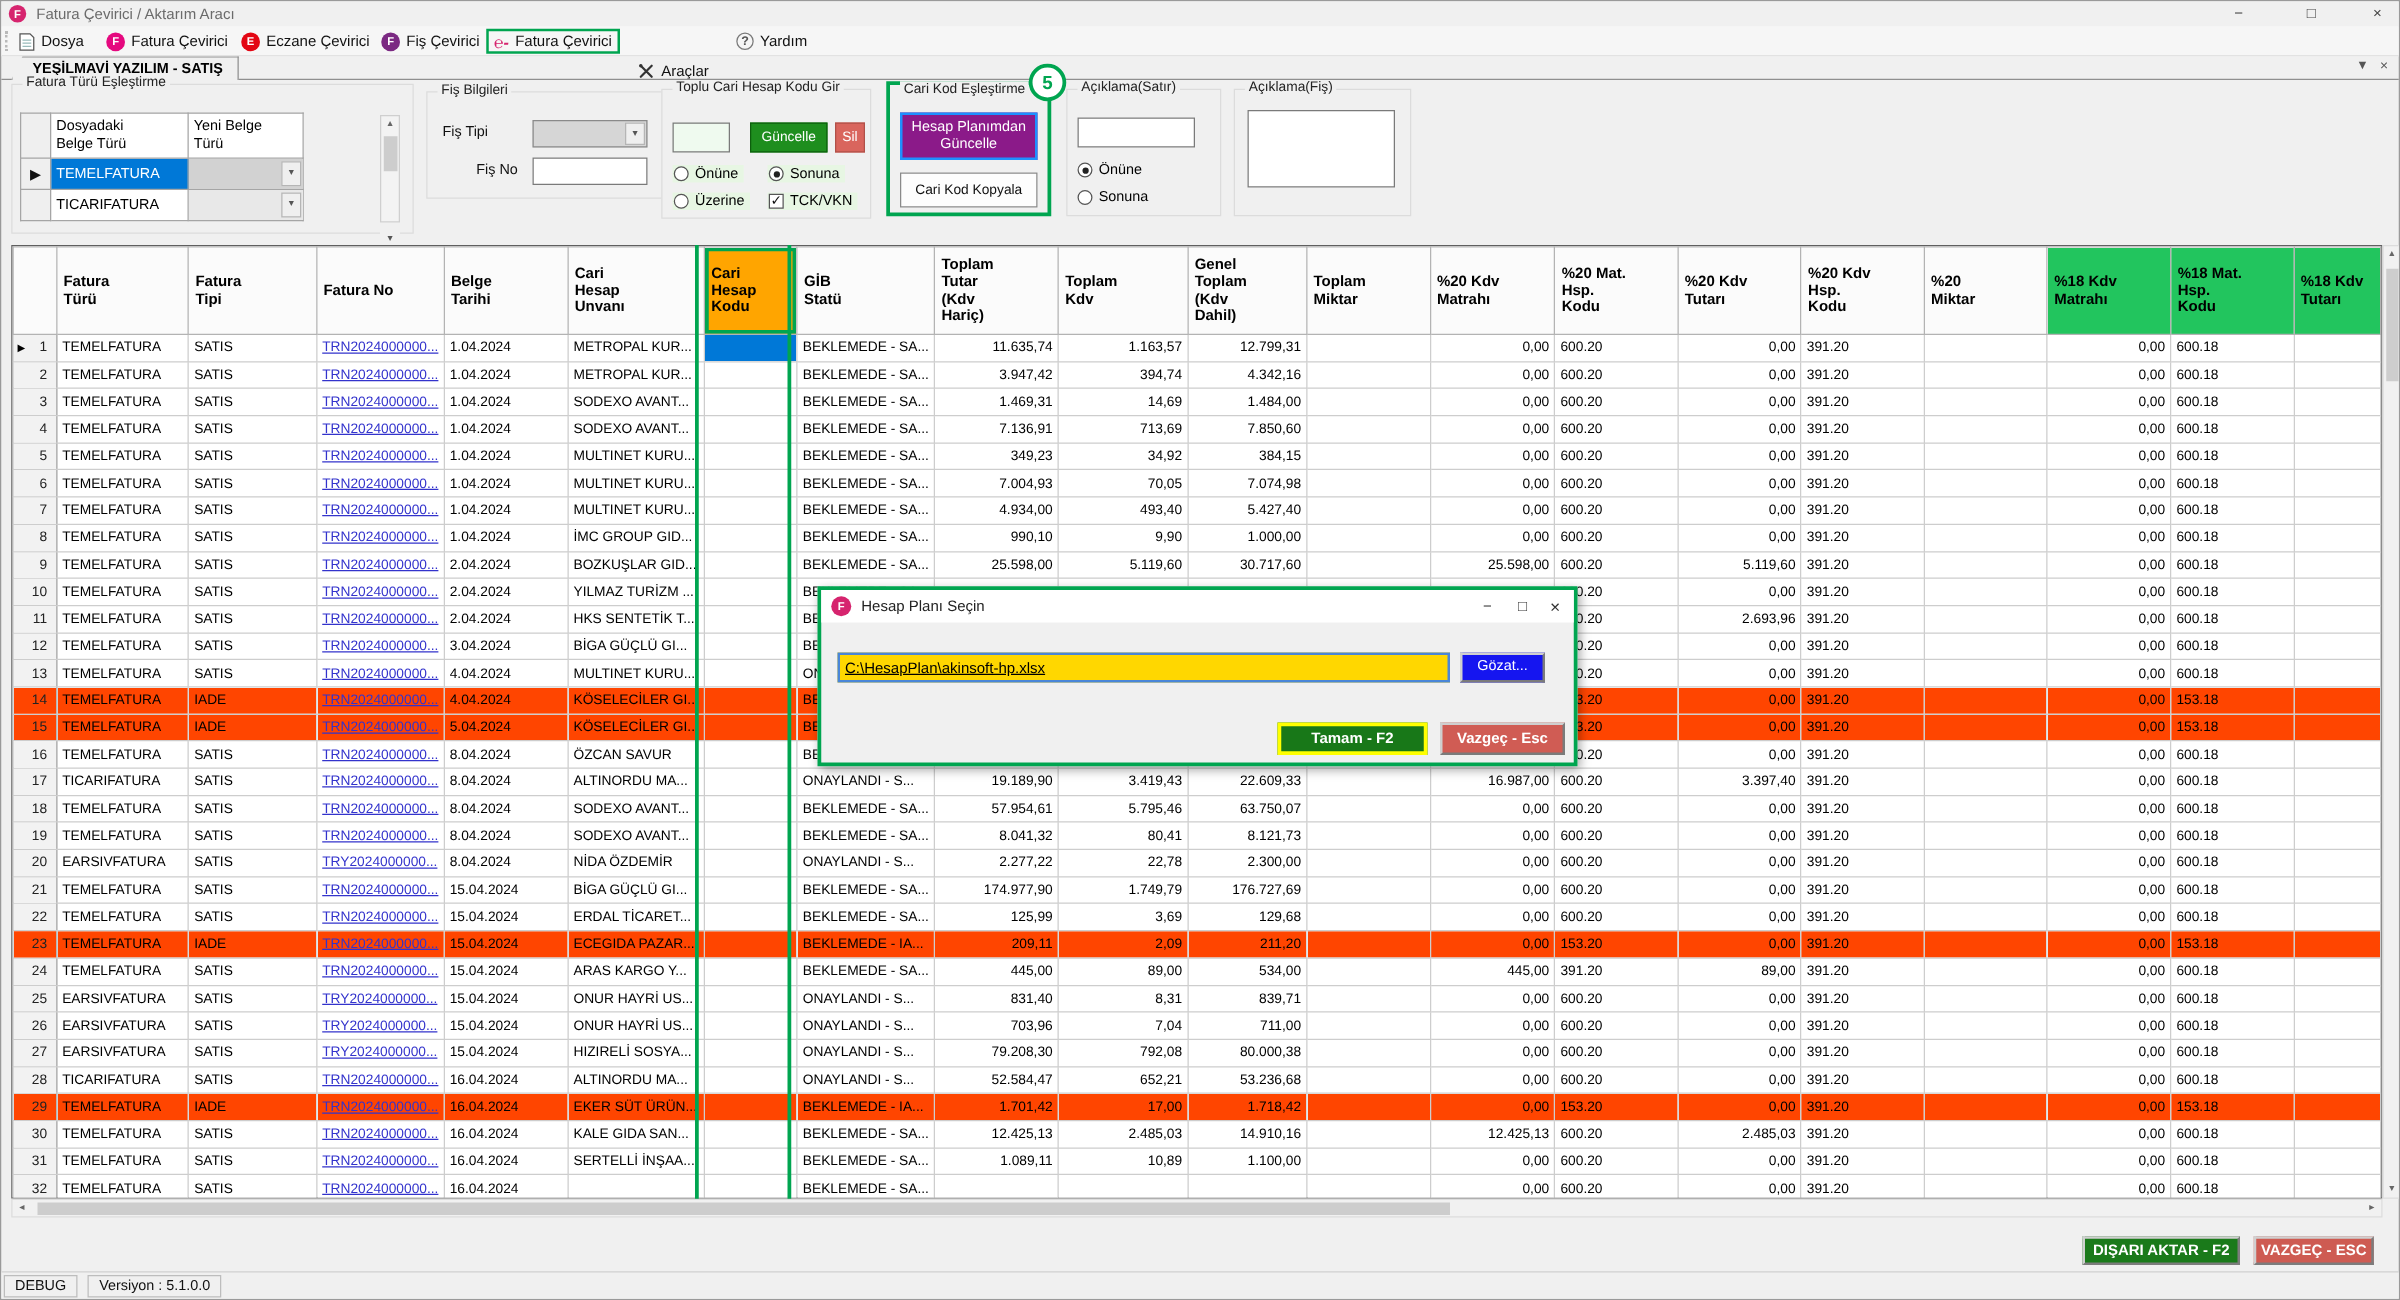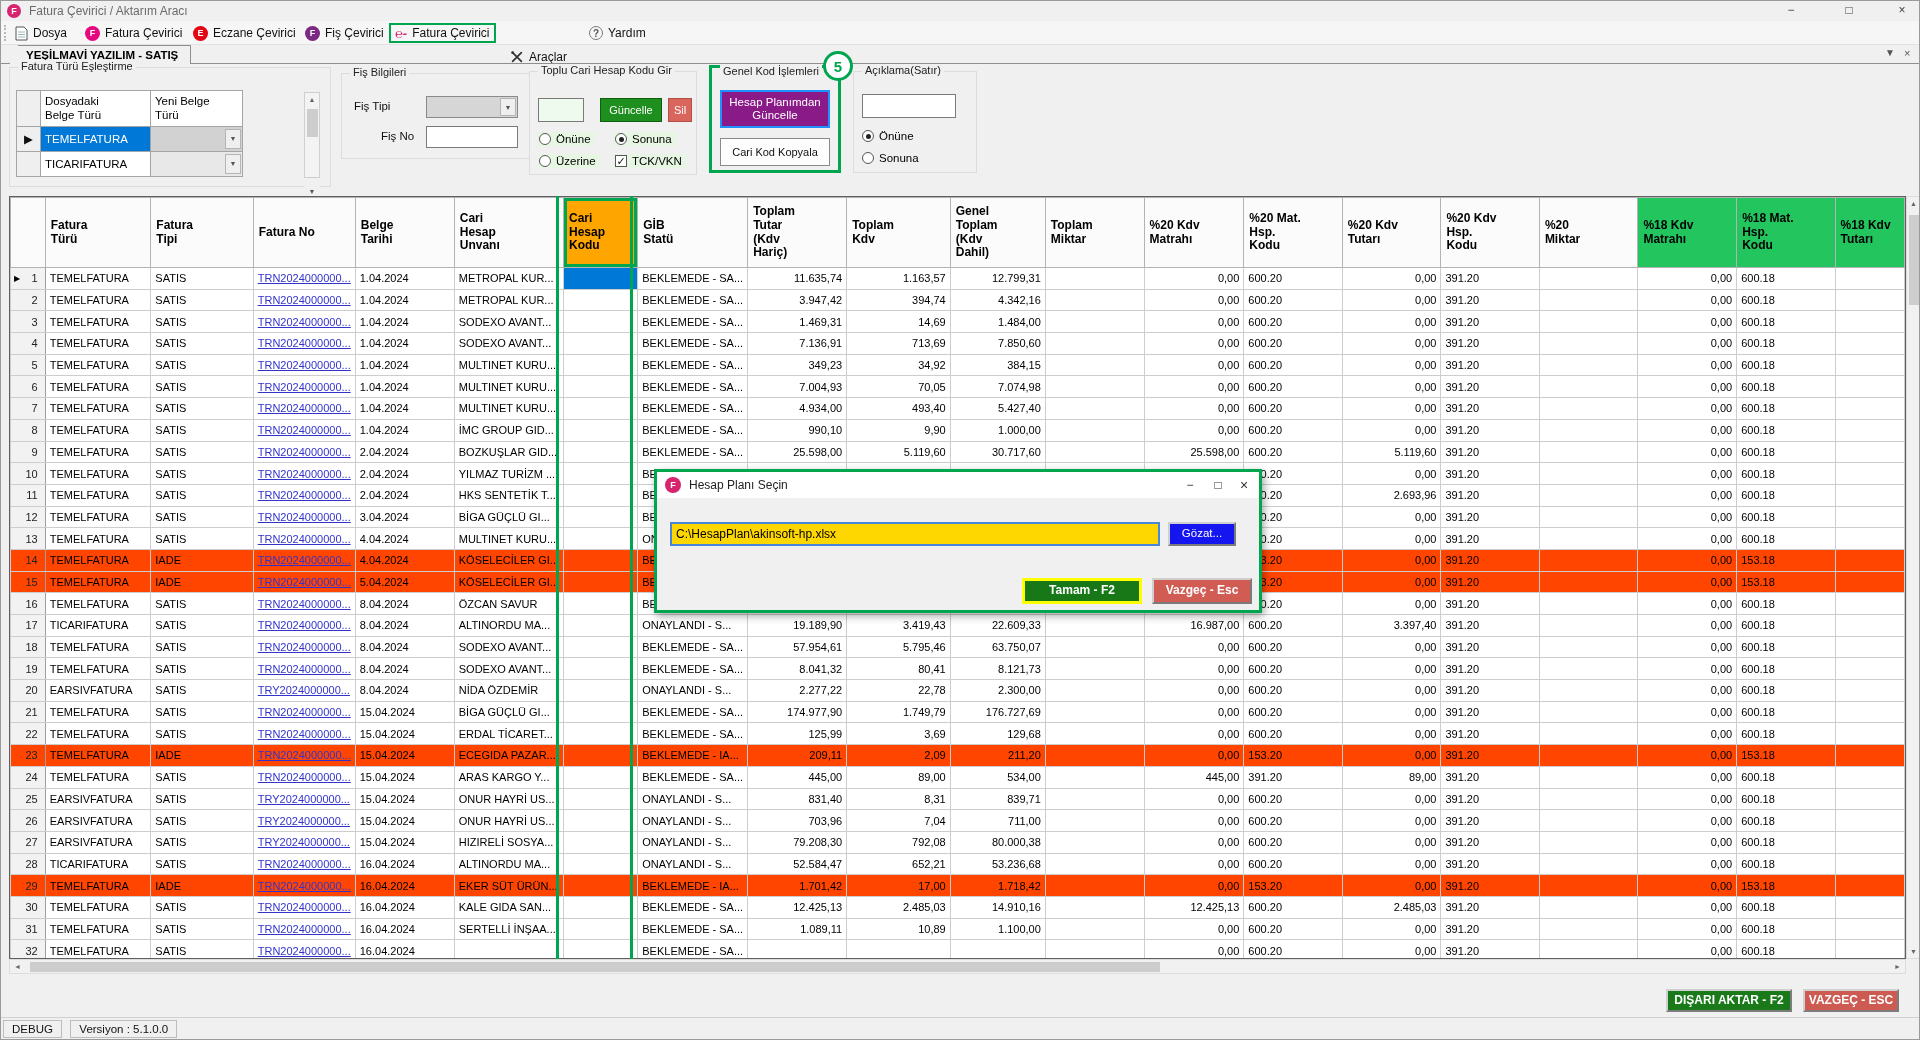--- a/index.html
+++ b/index.html
@@ -86,21 +86,21 @@
   #btnExport{position:absolute;left:1665px;top:0px;width:126px;height:23px;background:#1A7A1A;border:2px outset #d0d0d0;color:#fff;font-weight:bold;font-size:12px;text-align:center;line-height:19px;}
   #btnCancelMain{position:absolute;left:1802px;top:0px;width:96px;height:23px;background:#CE5B52;border:2px outset #d0d0d0;color:#fff;font-weight:bold;font-size:12px;text-align:center;line-height:19px;}
   #bottombar{position:absolute;left:0;top:1016px;width:1920px;height:24px;background:#f0f0f0;border-top:1px solid #d0d0d0;}
   .bitem{display:inline-block;border:1px solid #bdbdbd;font-size:11.5px;color:#111;padding:2px 8px;margin:2px 2px 0 2px;}
   
   #dialog{position:absolute;left:653px;top:468px;width:608px;height:144px;border:3px solid #00A550;background:#f0f0f0;z-index:10;box-shadow:2px 3px 8px rgba(0,0,0,.35);}
   #dlg-title{position:absolute;left:0;top:0;right:0;height:26px;background:#fff;}
   #dlg-title .applogo{left:8px;top:5px;width:16px;height:16px;line-height:16px;border-radius:50%;}
   #dlg-name{position:absolute;left:32px;top:6px;font-size:12px;color:#222;}
   .dwb{position:absolute;top:3px;width:22px;height:20px;text-align:center;color:#333;font-size:12px;line-height:20px;}
-  #dlg-path{position:absolute;left:13px;top:50px;width:490px;height:24px;background:#FFD700;border:2px solid #4a86d8;font-size:12px;padding:0 4px;color:#000;}
+  #dlg-path{position:absolute;left:13px;top:50px;width:490px;height:24px;background:#FFD700;border:2px solid #4a86d8;font-size:12px;padding:0 4px;color:#000;text-decoration:underline;}
   #dlg-browse{left:511px;top:50px;width:68px;height:24px;background:#1515F0;border:2px outset #cfcfcf;color:#fff;font-size:11.5px;}
   #dlg-ok{left:365px;top:106px;width:120px;height:26px;background:#187818;border:3px solid #FFFF00;color:#fff;font-weight:bold;font-size:12px;}
   #dlg-cancel{left:495px;top:106px;width:100px;height:26px;background:#D05C54;border:2px outset #cfcfcf;color:#fff;font-weight:bold;font-size:12px;}
 </style>
 </head>
 <body>
 
 <div id="app">
 
   <div id="titlebar">
@@ -212,39 +212,43 @@
         <span class="radio"></span>
         <span>Üzerine</span>
       </div>
     <div class="rlabel greenbg" style="left:84px;top:82px;">
         <span class="cb">✓</span>
         <span>TCK/VKN</span>
       </div>
   </div>
 
   <div class="greenbox" style="left:708px;top:64px;width:132px;height:108px;">
-    <span class="gbl" style="top:-3px;">Genel Kod İşlemleri</span>
+    <span class="gbl" style="top:-3px;">Cari Kod Eşleştirme</span>
     <div class="btn purple" style="left:8px;top:22px;width:110px;height:38px;padding:0 2px;">Hesap Planımdan Güncelle</div>
     <div class="btn" style="left:8px;top:70px;width:110px;height:28px;">Cari Kod Kopyala</div>
   </div>
   <div class="badge5" style="left:822px;top:50px;">5</div>
 
   <div class="gb" style="left:852px;top:70px;width:124px;height:102px;">
     <span class="gbl">Açıklama(Satır)</span>
     <input class="txt" style="left: 8px; top: 22px; width: 94px; height: 24px;">
     <div class="rlabel" style="left:8px;top:58px;">
         <span class="radio on"></span>
         <span>Önüne</span>
       </div>
     <div class="rlabel" style="left:8px;top:80px;">
         <span class="radio"></span>
         <span>Sonuna</span>
       </div>
   </div>
 
+  <div class="gb" style="left:986px;top:70px;width:142px;height:102px;">
+    <span class="gbl">Açıklama(Fiş)</span>
+    <div class="txt" style="left:10px;top:16px;width:118px;height:62px;"></div>
+  </div>
 
   <div id="dgrid">
       <table class="dg">
         <colgroup>
           <col style="width:35px">
           <col style="width:106px">
           <col style="width:104px">
           <col style="width:102px">
           <col style="width:100px">
           <col style="width:102px">

